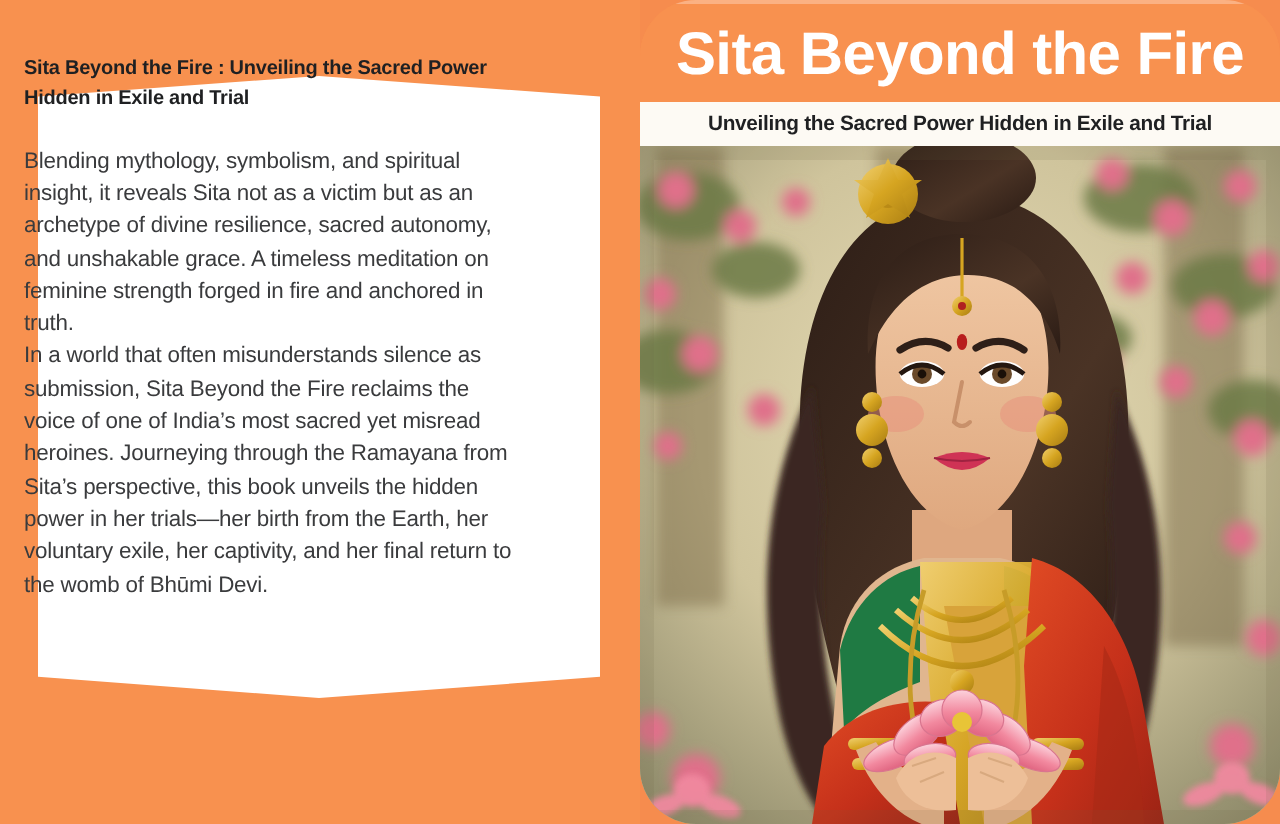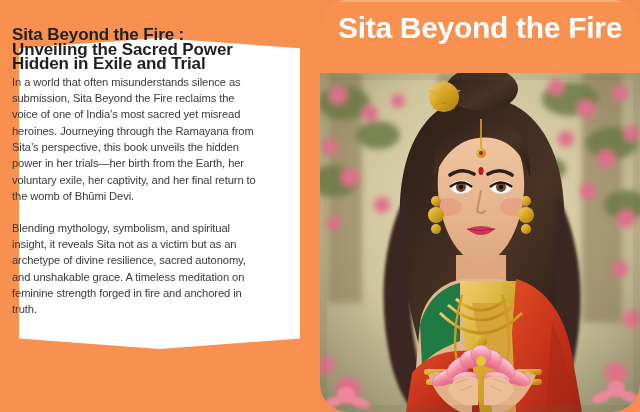--- a/index.html
+++ b/index.html
@@ -42,21 +42,21 @@
   }
 
   .blurb-inner {
     position: absolute;
     left: 12px;
     top: 28px;
     width: 250px;
   }
 
   .blurb-heading {
-    font-size: 17px;
+    font-size: 10px;
     font-weight: bold;
     line-height: 14.6px;
     color: #1f2022;
     letter-spacing: -0.12px;
     margin: 0 0 2px 0;
   }
 
   .blurb-para {
     font-size: 11.2px;
     line-height: 16.3px;
@@ -157,34 +157,37 @@
 <body>
 
 <div id="poster">
 
   <div class="left-panel">
 
     <div class="blurb-card"></div>
 
     <div class="blurb-inner">
       <p class="blurb-heading">Sita Beyond the Fire : Unveiling the Sacred Power Hidden in Exile and Trial</p>
+      <p class="blurb-para second">Blending mythology, symbolism, and spiritual insight, it reveals Sita not as a victim but as an archetype of divine resilience, sacred autonomy, and unshakable grace. A timeless meditation on feminine strength forged in fire and anchored in truth.</p>
       <p class="blurb-para">In a world that often misunderstands silence as submission, Sita Beyond the Fire reclaims the voice of one of India’s most sacred yet misread heroines. Journeying through the Ramayana from Sita’s perspective, this book unveils the hidden power in her trials—her birth from the Earth, her voluntary exile, her captivity, and her final return to the womb of Bhūmi Devi.</p>
-      <p class="blurb-para second">Blending mythology, symbolism, and spiritual insight, it reveals Sita not as a victim but as an archetype of divine resilience, sacred autonomy, and unshakable grace. A timeless meditation on feminine strength forged in fire and anchored in truth.</p>
     </div>
 
   </div>
 
   <div class="right-panel">
 
     <div class="top-hairline"></div>
 
     <div class="title-band">
       <div class="poster-title">Sita Beyond the Fire</div>
     </div>
 
+    <div class="subtitle-band">
+      <div class="poster-subtitle">Unveiling the Sacred Power Hidden in Exile and Trial</div>
+    </div>
 
     <div class="illustration">
       <svg class="art-svg" viewBox="0 0 320 339" preserveAspectRatio="xMidYMid slice">
         <defs>
           <radialGradient id="bgGlow" cx="50%" cy="40%" r="75%">
             <stop offset="0%" stop-color="#e6dcb6"></stop>
             <stop offset="55%" stop-color="#cfc49c"></stop>
             <stop offset="100%" stop-color="#8e8a6a"></stop>
           </radialGradient>
           <linearGradient id="skinG" x1="0" y1="0" x2="0" y2="1">

